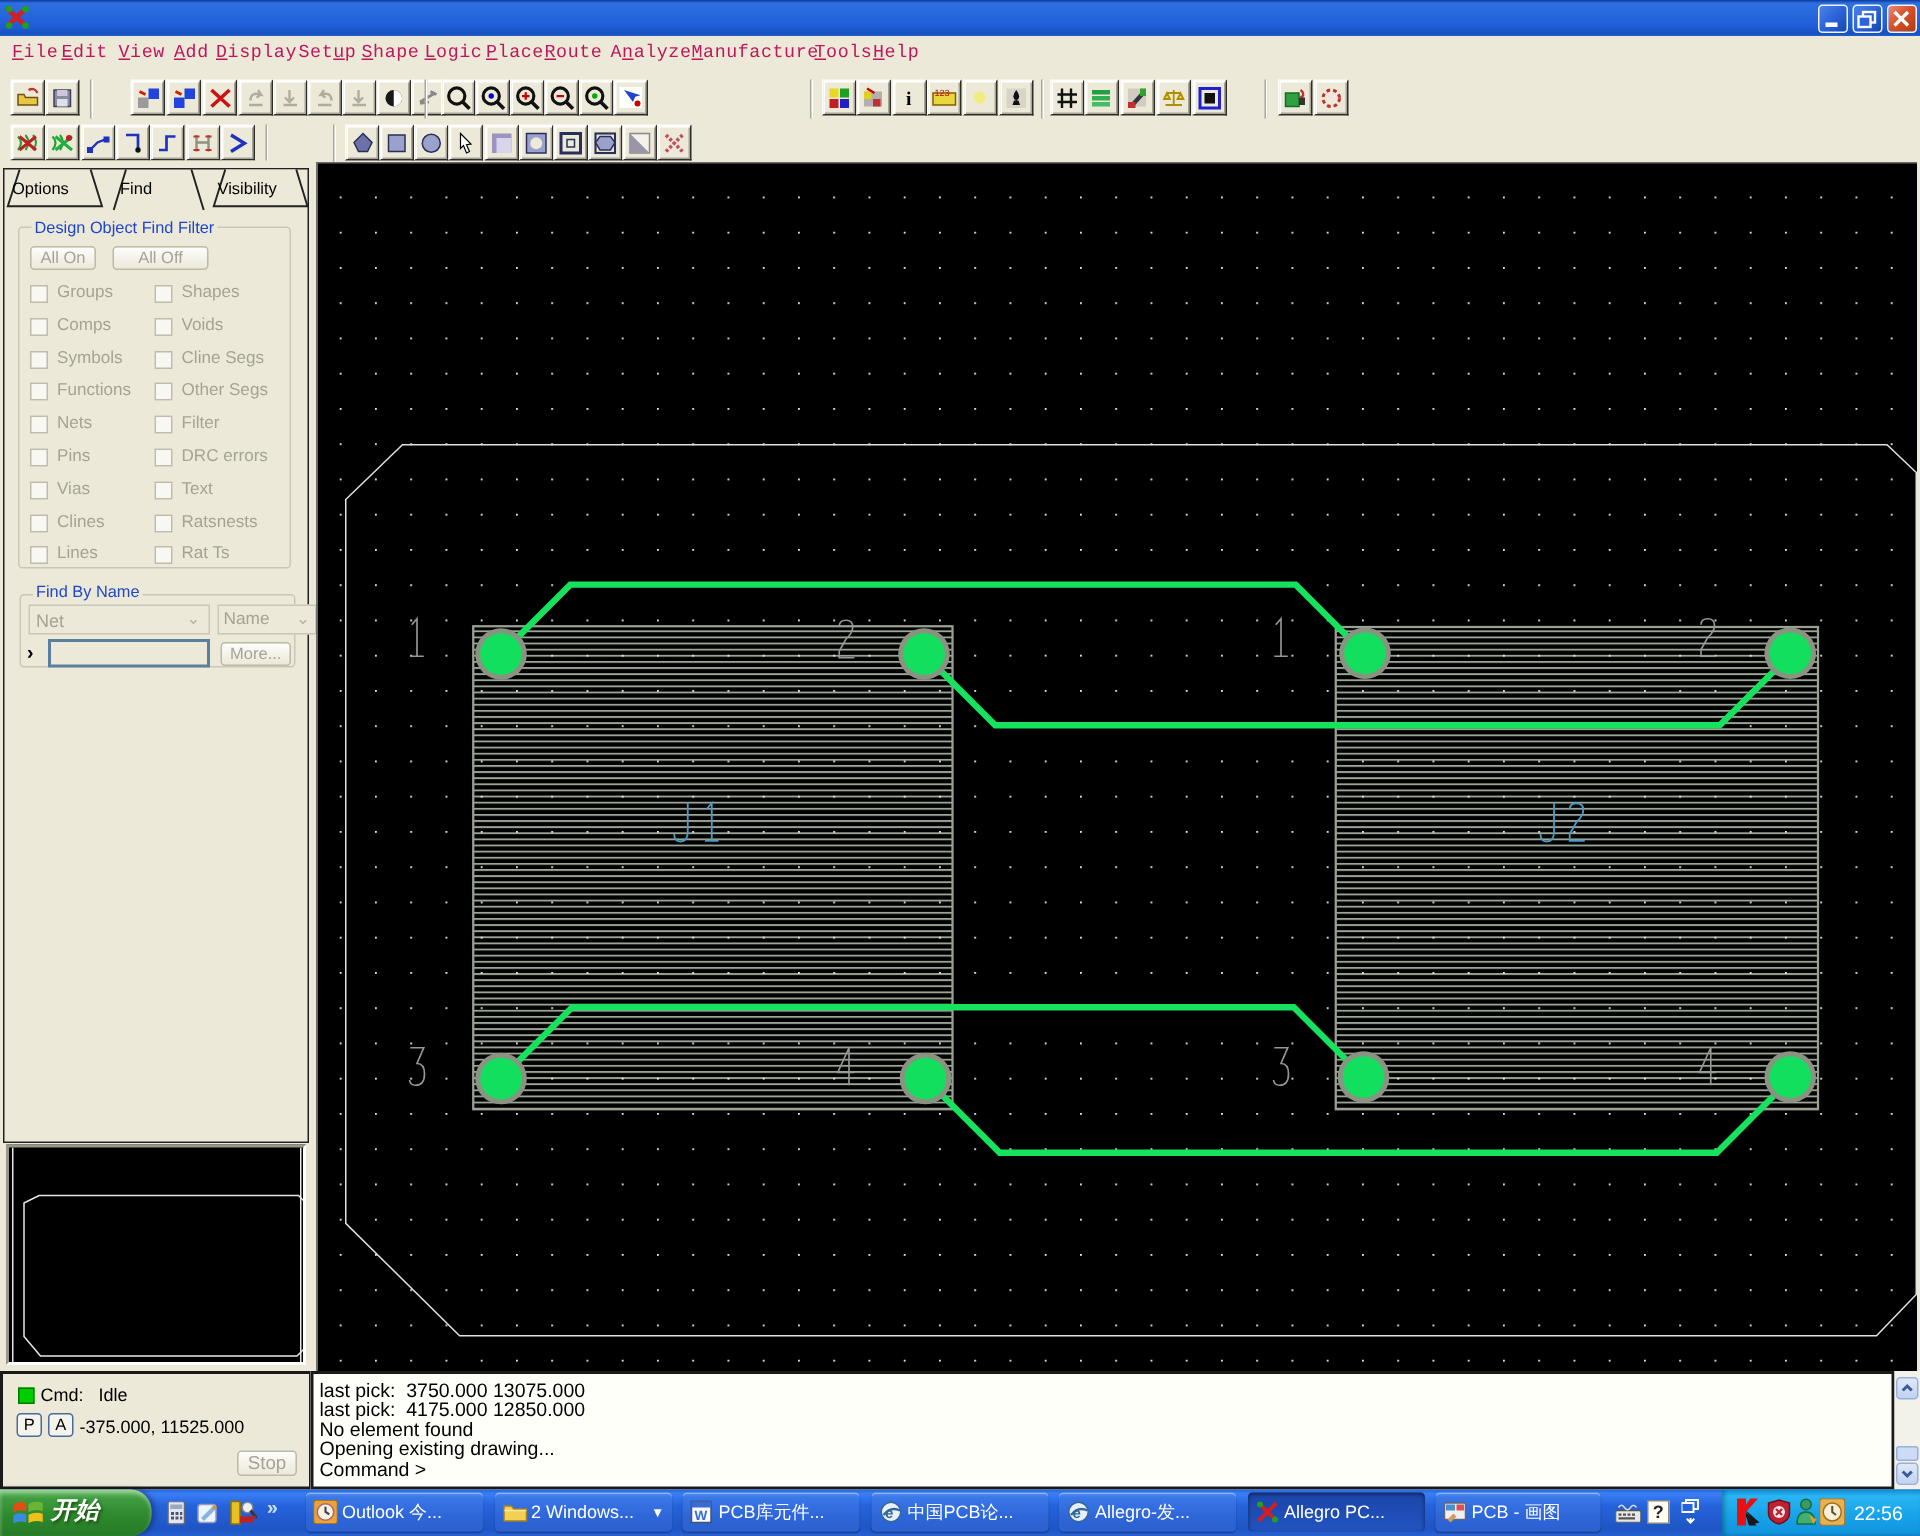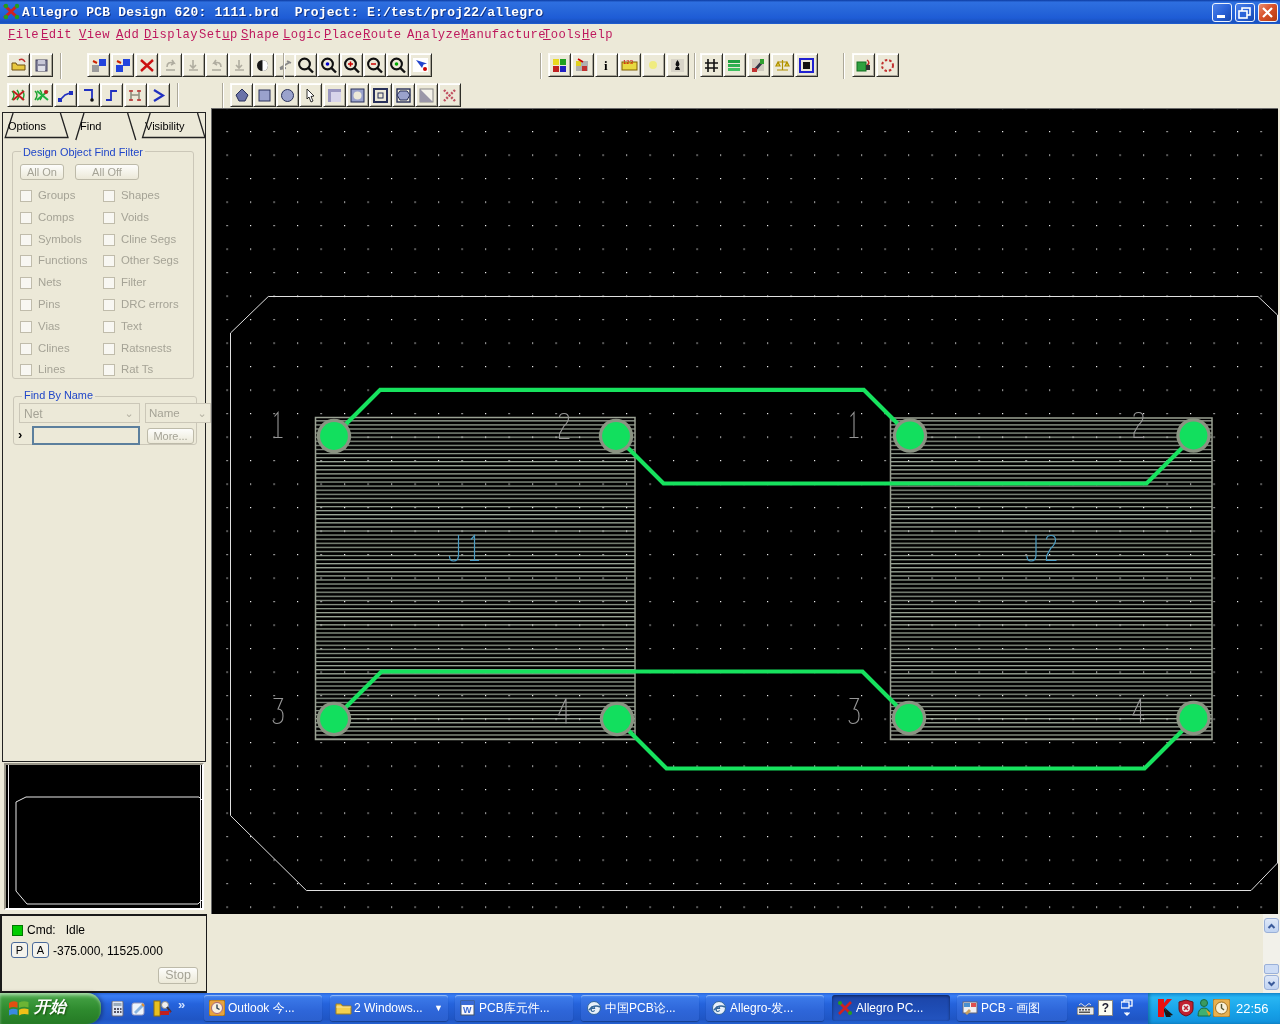--- a/index.html
+++ b/index.html
@@ -53,21 +53,20 @@
 <div id="root">
 
   <div id="titlebar" class="abs">
     <svg class="abs" style="left:3px;top:3px" width="17" height="17" viewBox="0 0 17 17">
       <path d="M1 2 L15 15 M15 2 L1 15" stroke="#d02020" stroke-width="3"></path>
       <circle cx="3" cy="3" r="2.2" fill="#20a020"></circle>
         <circle cx="14" cy="3" r="2.2" fill="#20a020"></circle>
       <circle cx="3" cy="14" r="2.2" fill="#20a020"></circle>
         <circle cx="14" cy="14" r="2.2" fill="#20a020"></circle>
     </svg>
-    <div id="title-text" class="abs">Allegro PCB Design 620: 1111.brd  Project: E:/test/proj22/allegro</div>
     <div id="btn-min" class="winbtn abs"><svg width="18" height="17">
           <rect x="4" y="11" width="8" height="3" fill="#fff"></rect>
         </svg></div>
     <div id="btn-max" class="winbtn abs"><svg width="18" height="17">
           <rect x="6" y="4" width="8" height="7" fill="none" stroke="#fff" stroke-width="1.6"></rect>
           <rect x="3" y="7" width="8" height="7" fill="#2b63d9" stroke="#fff" stroke-width="1.6"></rect>
         </svg></div>
     <div id="btn-close" class="winbtn abs"><svg width="18" height="17">
           <path d="M4 4 L13 13 M13 4 L4 13" stroke="#fff" stroke-width="2.2"></path>
         </svg></div>
@@ -522,20 +521,27 @@
 
   <div id="statusbox" class="abs">
     <div class="abs" style="left:10px;top:9px;width:11px;height:11px;background:#00cc00;border:1px solid #007700;"></div>
     <div class="abs" style="left:25px;top:7px;font-size:12px;">Cmd:&nbsp;&nbsp;&nbsp;Idle</div>
     <div class="abs" style="left:9px;top:26px;width:17px;height:16px;border:1.5px solid #4a6a9a;border-radius:3px;background:#f4f3ec;font-size:11px;text-align:center;line-height:14px;">P</div>
     <div class="abs" style="left:30px;top:26px;width:17px;height:16px;border:1.5px solid #4a6a9a;border-radius:3px;background:#f4f3ec;font-size:11px;text-align:center;line-height:14px;">A</div>
     <div class="abs" style="left:51px;top:28px;font-size:12px;">-375.000, 11525.000</div>
     <div class="gbtn" style="left:156px;top:51px;width:40px;height:17px;font-size:12.5px;">Stop</div>
   </div>
 
+  <div id="console" class="abs">
+    <div style="top:3px">last pick:  3750.000 13075.000</div>
+    <div style="top:16px">last pick:  4175.000 12850.000</div>
+    <div style="top:29px">No element found</div>
+    <div style="top:42px">Opening existing drawing...</div>
+    <div style="top:56px">Command &gt;</div>
+  </div>
   <div id="conscroll" class="abs">
       <div class="abs" style="left:1px;top:4px;width:15px;height:15px;border:1px solid #9ab0d8;border-radius:3px;background:linear-gradient(180deg,#dfe8f7,#c0d3f2);"><svg width="13" height="13">
           <path d="M3.5 8 L6.5 5 L9.5 8" stroke="#3a5a9a" stroke-width="2" fill="none"></path>
         </svg></div>
       <div class="abs" style="left:1px;top:50px;width:15px;height:10px;border:1px solid #9ab0d8;border-radius:2px;background:#cddcf5;"></div>
       <div class="abs" style="left:1px;top:61px;width:15px;height:15px;border:1px solid #9ab0d8;border-radius:3px;background:linear-gradient(180deg,#dfe8f7,#c0d3f2);"><svg width="13" height="13">
           <path d="M3.5 5 L6.5 8 L9.5 5" stroke="#3a5a9a" stroke-width="2" fill="none"></path>
         </svg></div>
     </div>
 

